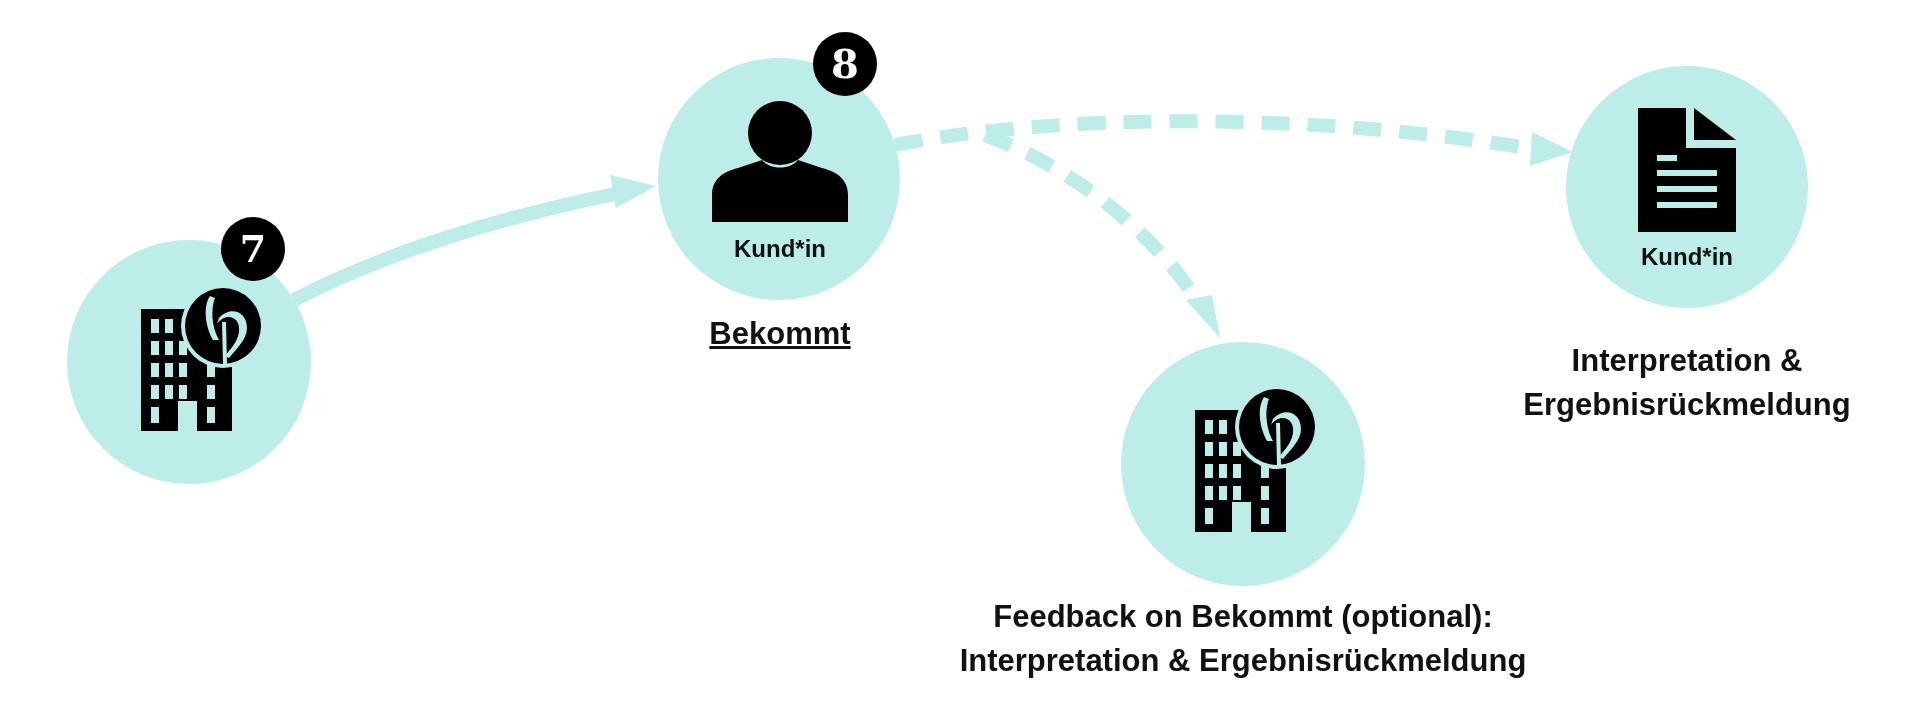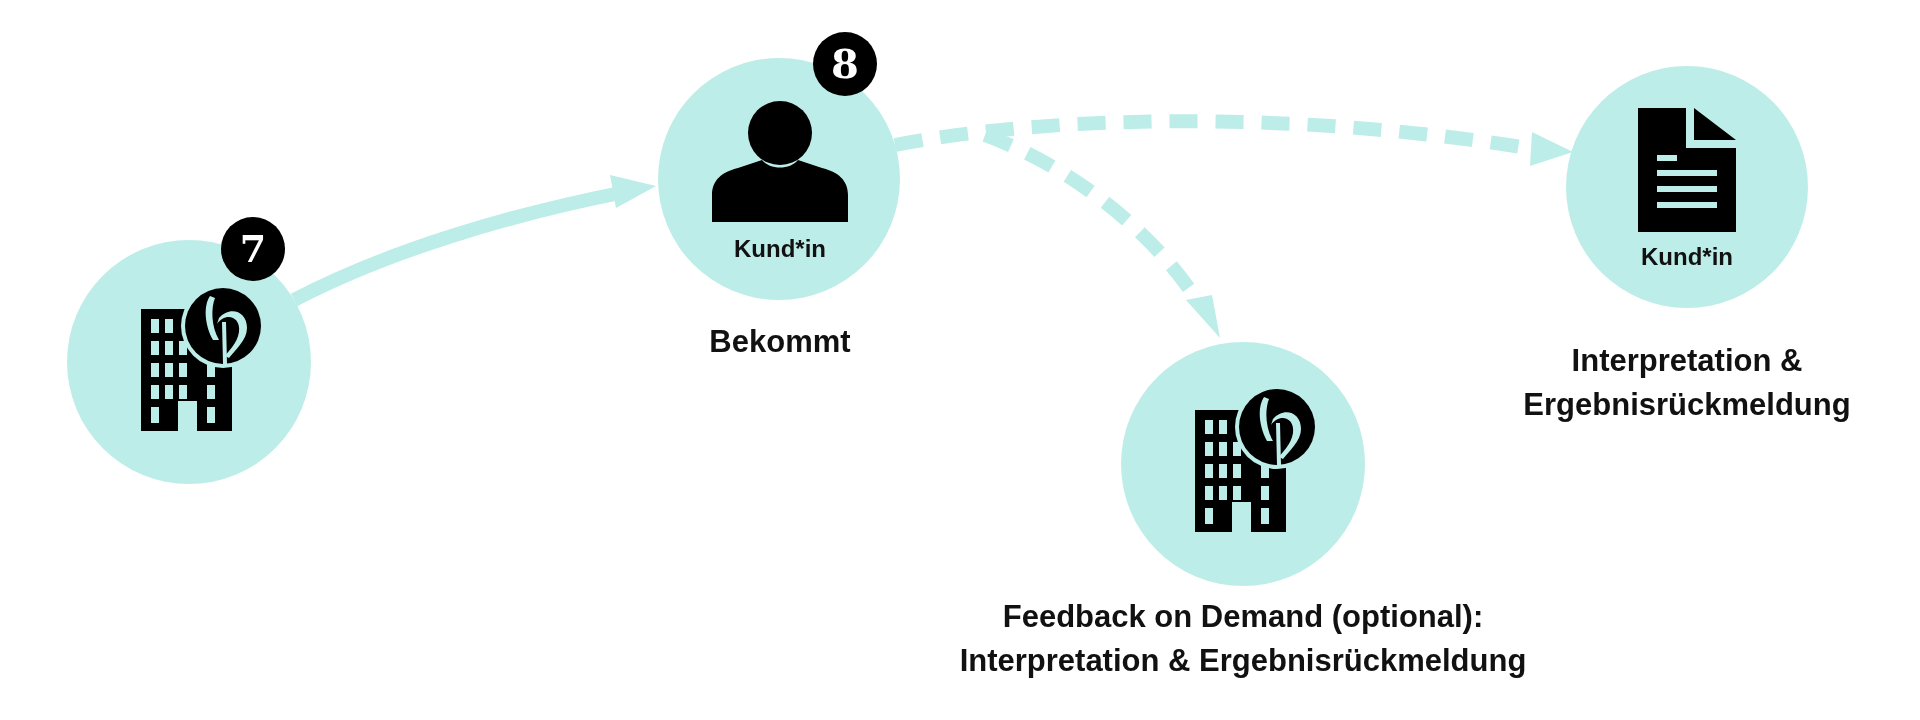--- a/index.html
+++ b/index.html
@@ -102,25 +102,25 @@
       <rect x="1657" y="186" width="60" height="6" fill="#bdede8"></rect>
       <rect x="1657" y="202" width="60" height="6" fill="#bdede8"></rect>
     </g>
     <text x="1687" y="265" text-anchor="middle" class="node-text">Kund*in</text>
   </g>
 </svg>
 
 <div class="label" style="left:39px; top:504px; width:300px;">
 </div>
 
-<div class="label" style="left:580px; top:320px; width:400px;">
+<div class="label" style="left:580px; top:312px; width:400px;text-decoration:underline;">
   <span>Bekommt</span>
 </div>
 
 <div class="label" style="left:893px; top:595px; width:700px;">
-  <span>Feedback on Demand (optional):</span>
+  <span>Feedback on Bekommt (optional):</span>
   <span>Interpretation &amp; Ergebnisrückmeldung</span>
 </div>
 
 <div class="label" style="left:1487px; top:318px; width:400px;margin-top:21px;">
   <span>Interpretation &amp;</span>
   <span>Ergebnisrückmeldung</span>
 </div>
 
 </body></html>

